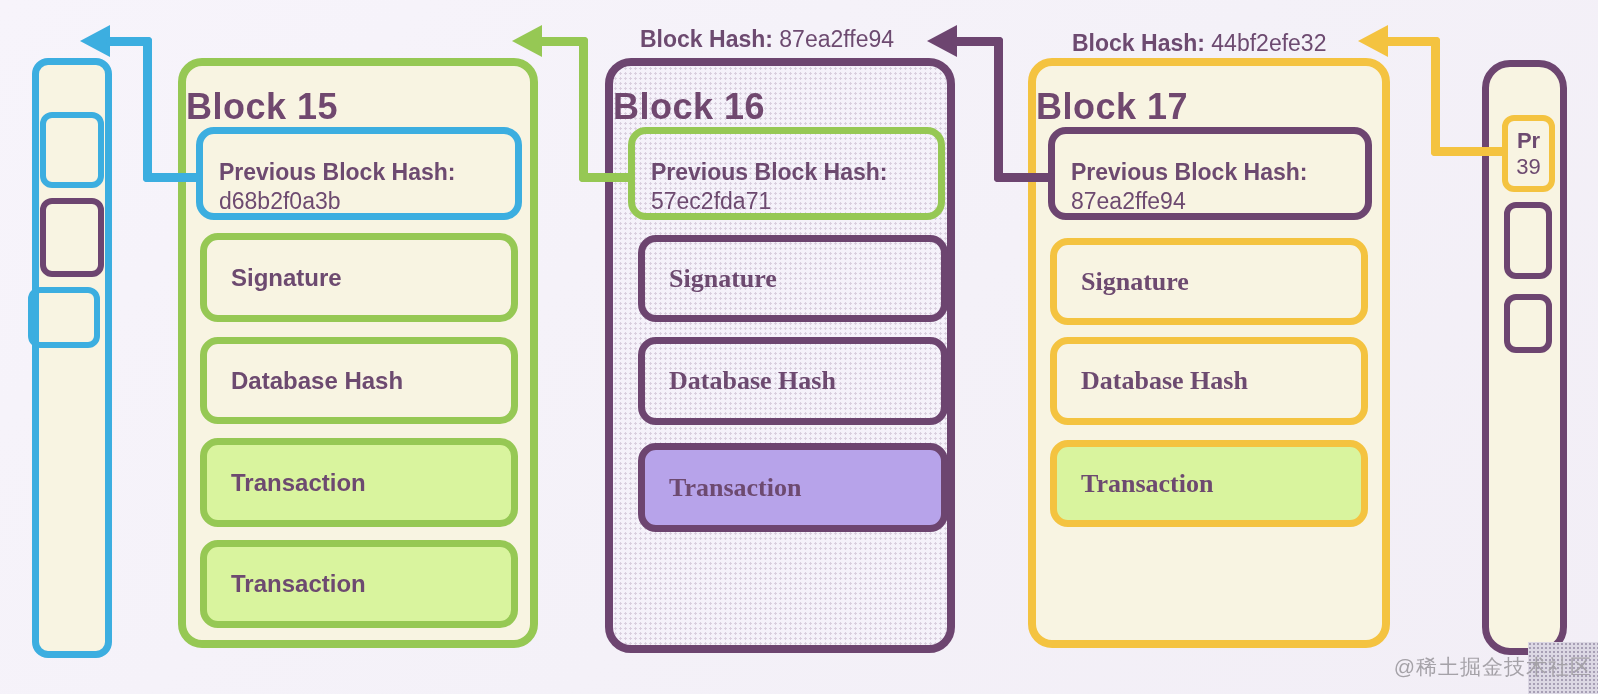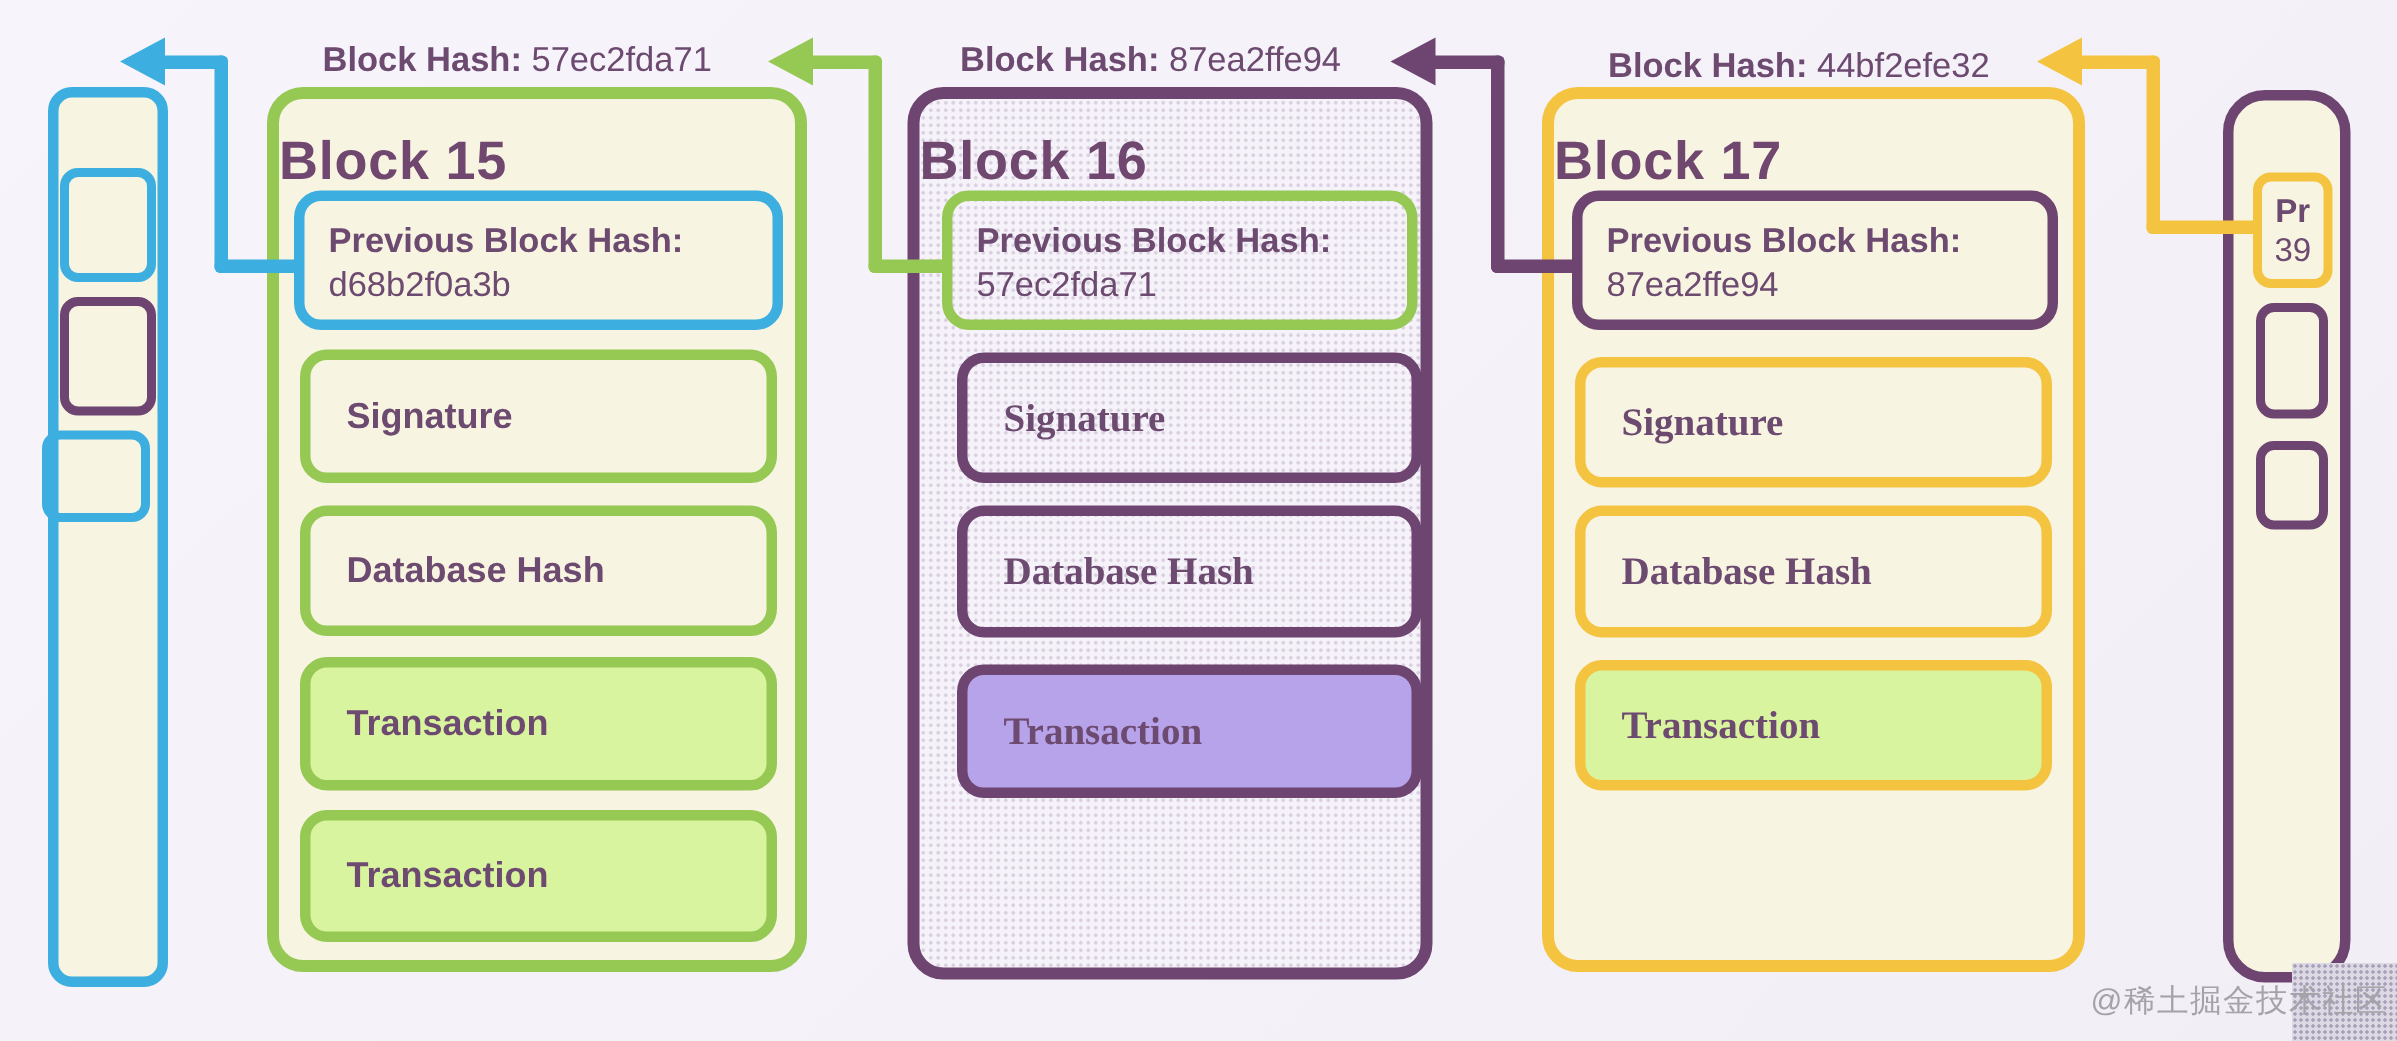--- a/index.html
+++ b/index.html
@@ -9,32 +9,33 @@
     background:linear-gradient(135deg,#f7f4fb 0%,#f4f1f8 55%,#f2eef6 100%);
     color:#6d4a70;
   }
   
   .big-block{position:absolute;box-sizing:border-box;border-radius:24px;}
   .bg-cream{background:#f8f4e2;}
   .bg-lav{
     background-color:#f5f2fa;
     background-image:radial-gradient(rgba(109,69,112,.20) 1px,transparent 1.3px);
     background-size:5px 5px;
+    border-radius:26px;
   }
   .bd-green{border:8px solid #96c854;}
   .bd-blue{border:8px solid #3caee0;}
   .bd-purple{border:8px solid #6d4570;}
   .bd-yellow{border:8px solid #f4c340;}
 
   .block-title{
     position:absolute;left:0;right:0;top:20px;
     font-size:36px;font-weight:bold;color:#70486f;letter-spacing:.5px;
   }
   .inner{position:absolute;box-sizing:border-box;border-radius:18px;}
-  .prev-box{padding:12px 10px 0 16px;font-size:23px;line-height:29px;}
+  .prev-box{padding:24px 10px 0 16px;font-size:23px;line-height:29px;}
   .prev-lab{font-weight:bold;}
   .prev-val{font-weight:normal;}
   .field{
     display:flex;align-items:center;padding-left:24px;
     font-size:24px;font-weight:bold;
   }
   .serif .field{font-family:"Liberation Serif",serif;font-size:26px;}
   .fill-green{background:#d9f49e;}
   .fill-purple{background:#b7a3ea;}
 
@@ -77,24 +78,20 @@
   .watermark{
     position:absolute;right:6px;top:653px;font-size:21px;color:#a5a2a8;
     letter-spacing:1px;
   }
 </style>
 </head>
 <body>
 
 <div id="stage">
 
-  <div class="hash-label" style="left:215px;top:26px;">
-    <span class="b">Block Hash:</span>
-    <span>57ec2fda71</span>
-  </div>
   <div class="hash-label" style="left:640px;top:26px;">
     <span class="b">Block Hash:</span>
     <span>87ea2ffe94</span>
   </div>
   <div class="hash-label" style="left:1072px;top:30px;">
     <span class="b">Block Hash:</span>
     <span>44bf2efe32</span>
   </div>
 
   <div class="big-block bd-blue bg-cream" style="left:32px;top:58px;width:80px;height:600px;border-width:7px;border-radius:16px;">

